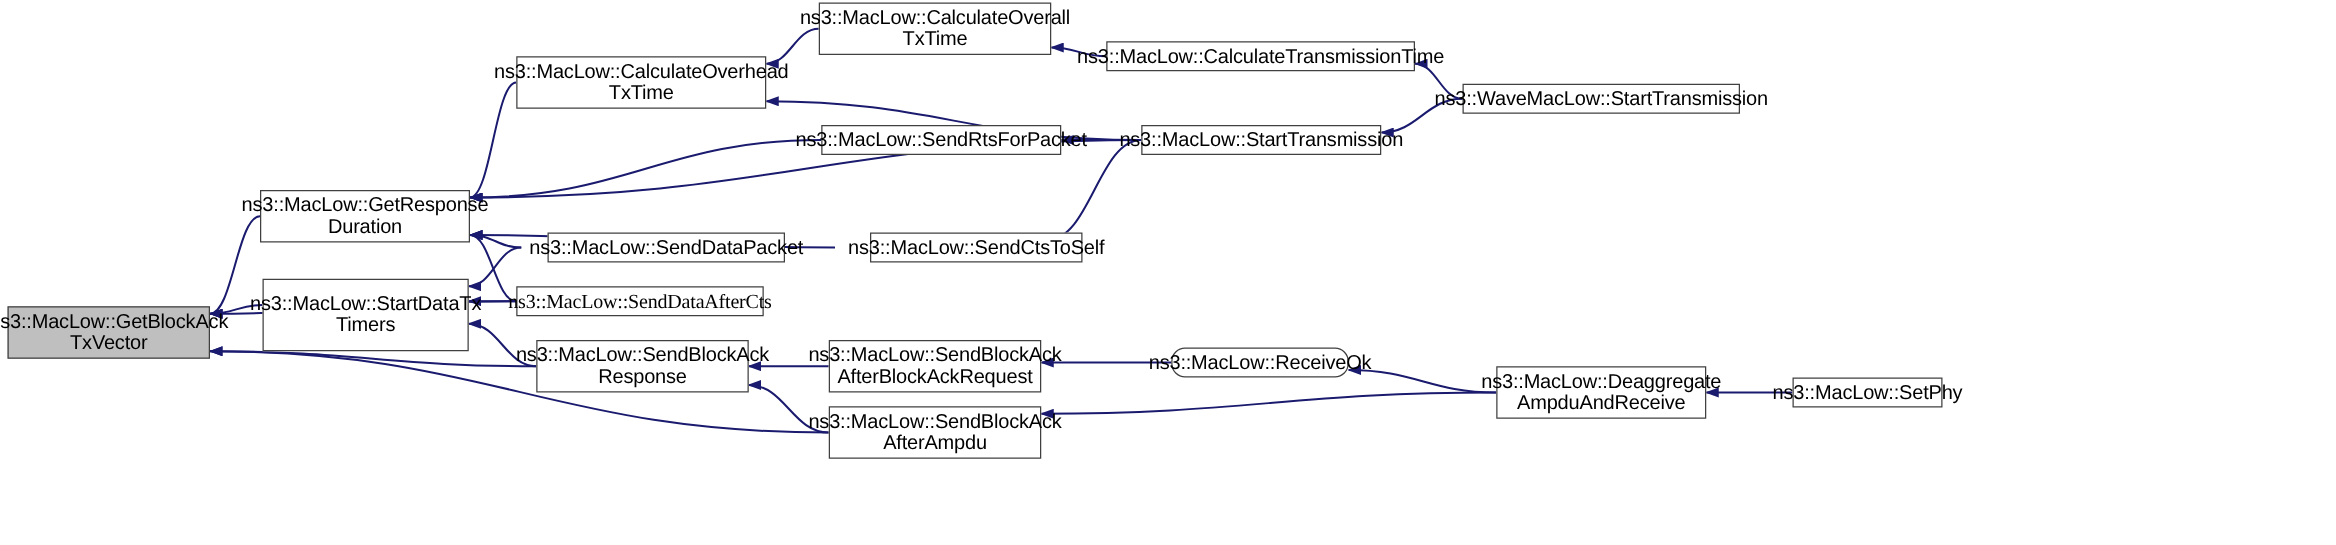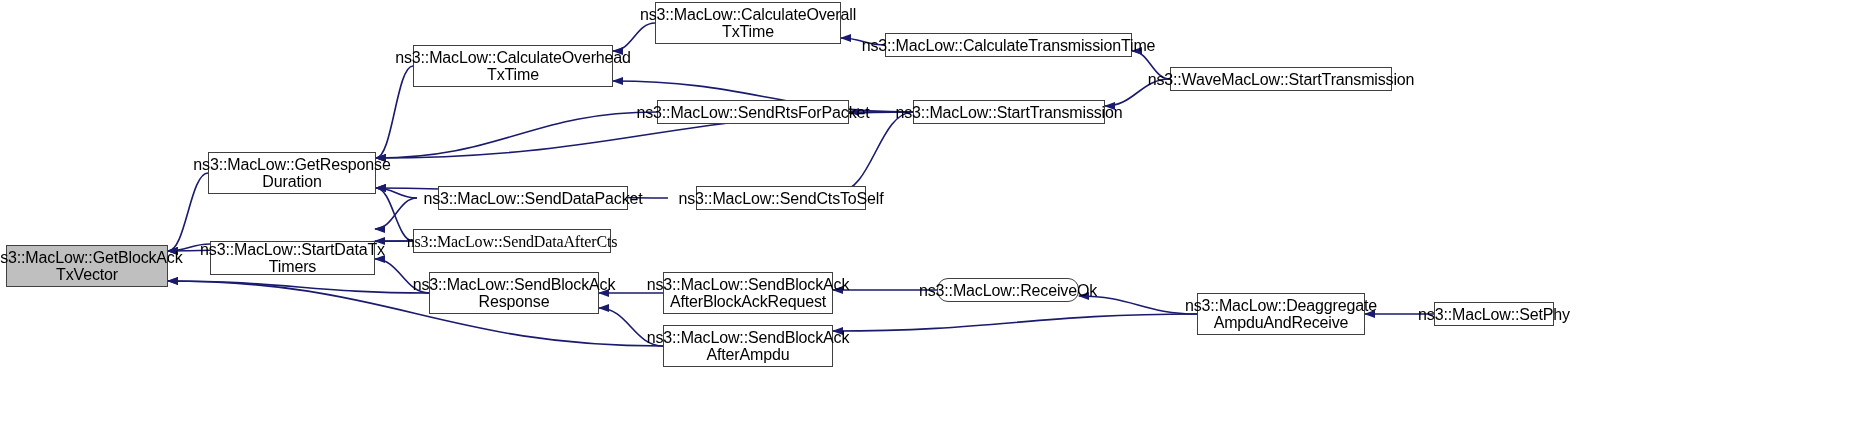--- a/index.html
+++ b/index.html
@@ -92,21 +92,21 @@
         <path d="M1197,314 C1033.2,314 996.8,331 833,331"></path>
         <path d="M1434,314 C1402.95,314 1396.05,314 1365,314"></path>
       </g>
   </svg>
 
   <div id="nodes">
       <div class="node highlight" style="left: 6px; top: 245px; width: 162px; height: 42px;"><span class="node-label">ns3::MacLow::GetBlockAck
 TxVector</span></div>
       <div class="node" style="left: 208px; top: 152px; width: 168px; height: 42px;"><span class="node-label">ns3::MacLow::GetResponse
 Duration</span></div>
-      <div class="node" style="left: 210px; top: 223px; width: 165px; height: 34px; margin-top: 18px;"><span class="node-label">ns3::MacLow::StartDataTx
+      <div class="node" style="left: 210px; top: 223px; width: 165px; height: 58px;"><span class="node-label">ns3::MacLow::StartDataTx
 Timers</span></div>
       <div class="node" style="left: 413px; top: 45px; width: 200px; height: 42px;"><span class="node-label">ns3::MacLow::CalculateOverhead
 TxTime</span></div>
       <div class="node" style="left: 438px; top: 186px; width: 190px; height: 24px;"><span class="node-label">ns3::MacLow::SendDataPacket</span></div>
       <div class="node" style="left: 413px; top: 229px; width: 198px; height: 24px; font-family: Liberation Serif, serif;"><span class="node-label">ns3::MacLow::SendDataAfterCts</span></div>
       <div class="node" style="left: 429px; top: 272px; width: 170px; height: 42px;"><span class="node-label">ns3::MacLow::SendBlockAck
 Response</span></div>
       <div class="node" style="left: 655px; top: 2px; width: 186px; height: 42px;"><span class="node-label">ns3::MacLow::CalculateOverall
 TxTime</span></div>
       <div class="node" style="left: 657px; top: 100px; width: 192px; height: 24px;"><span class="node-label">ns3::MacLow::SendRtsForPacket</span></div>

